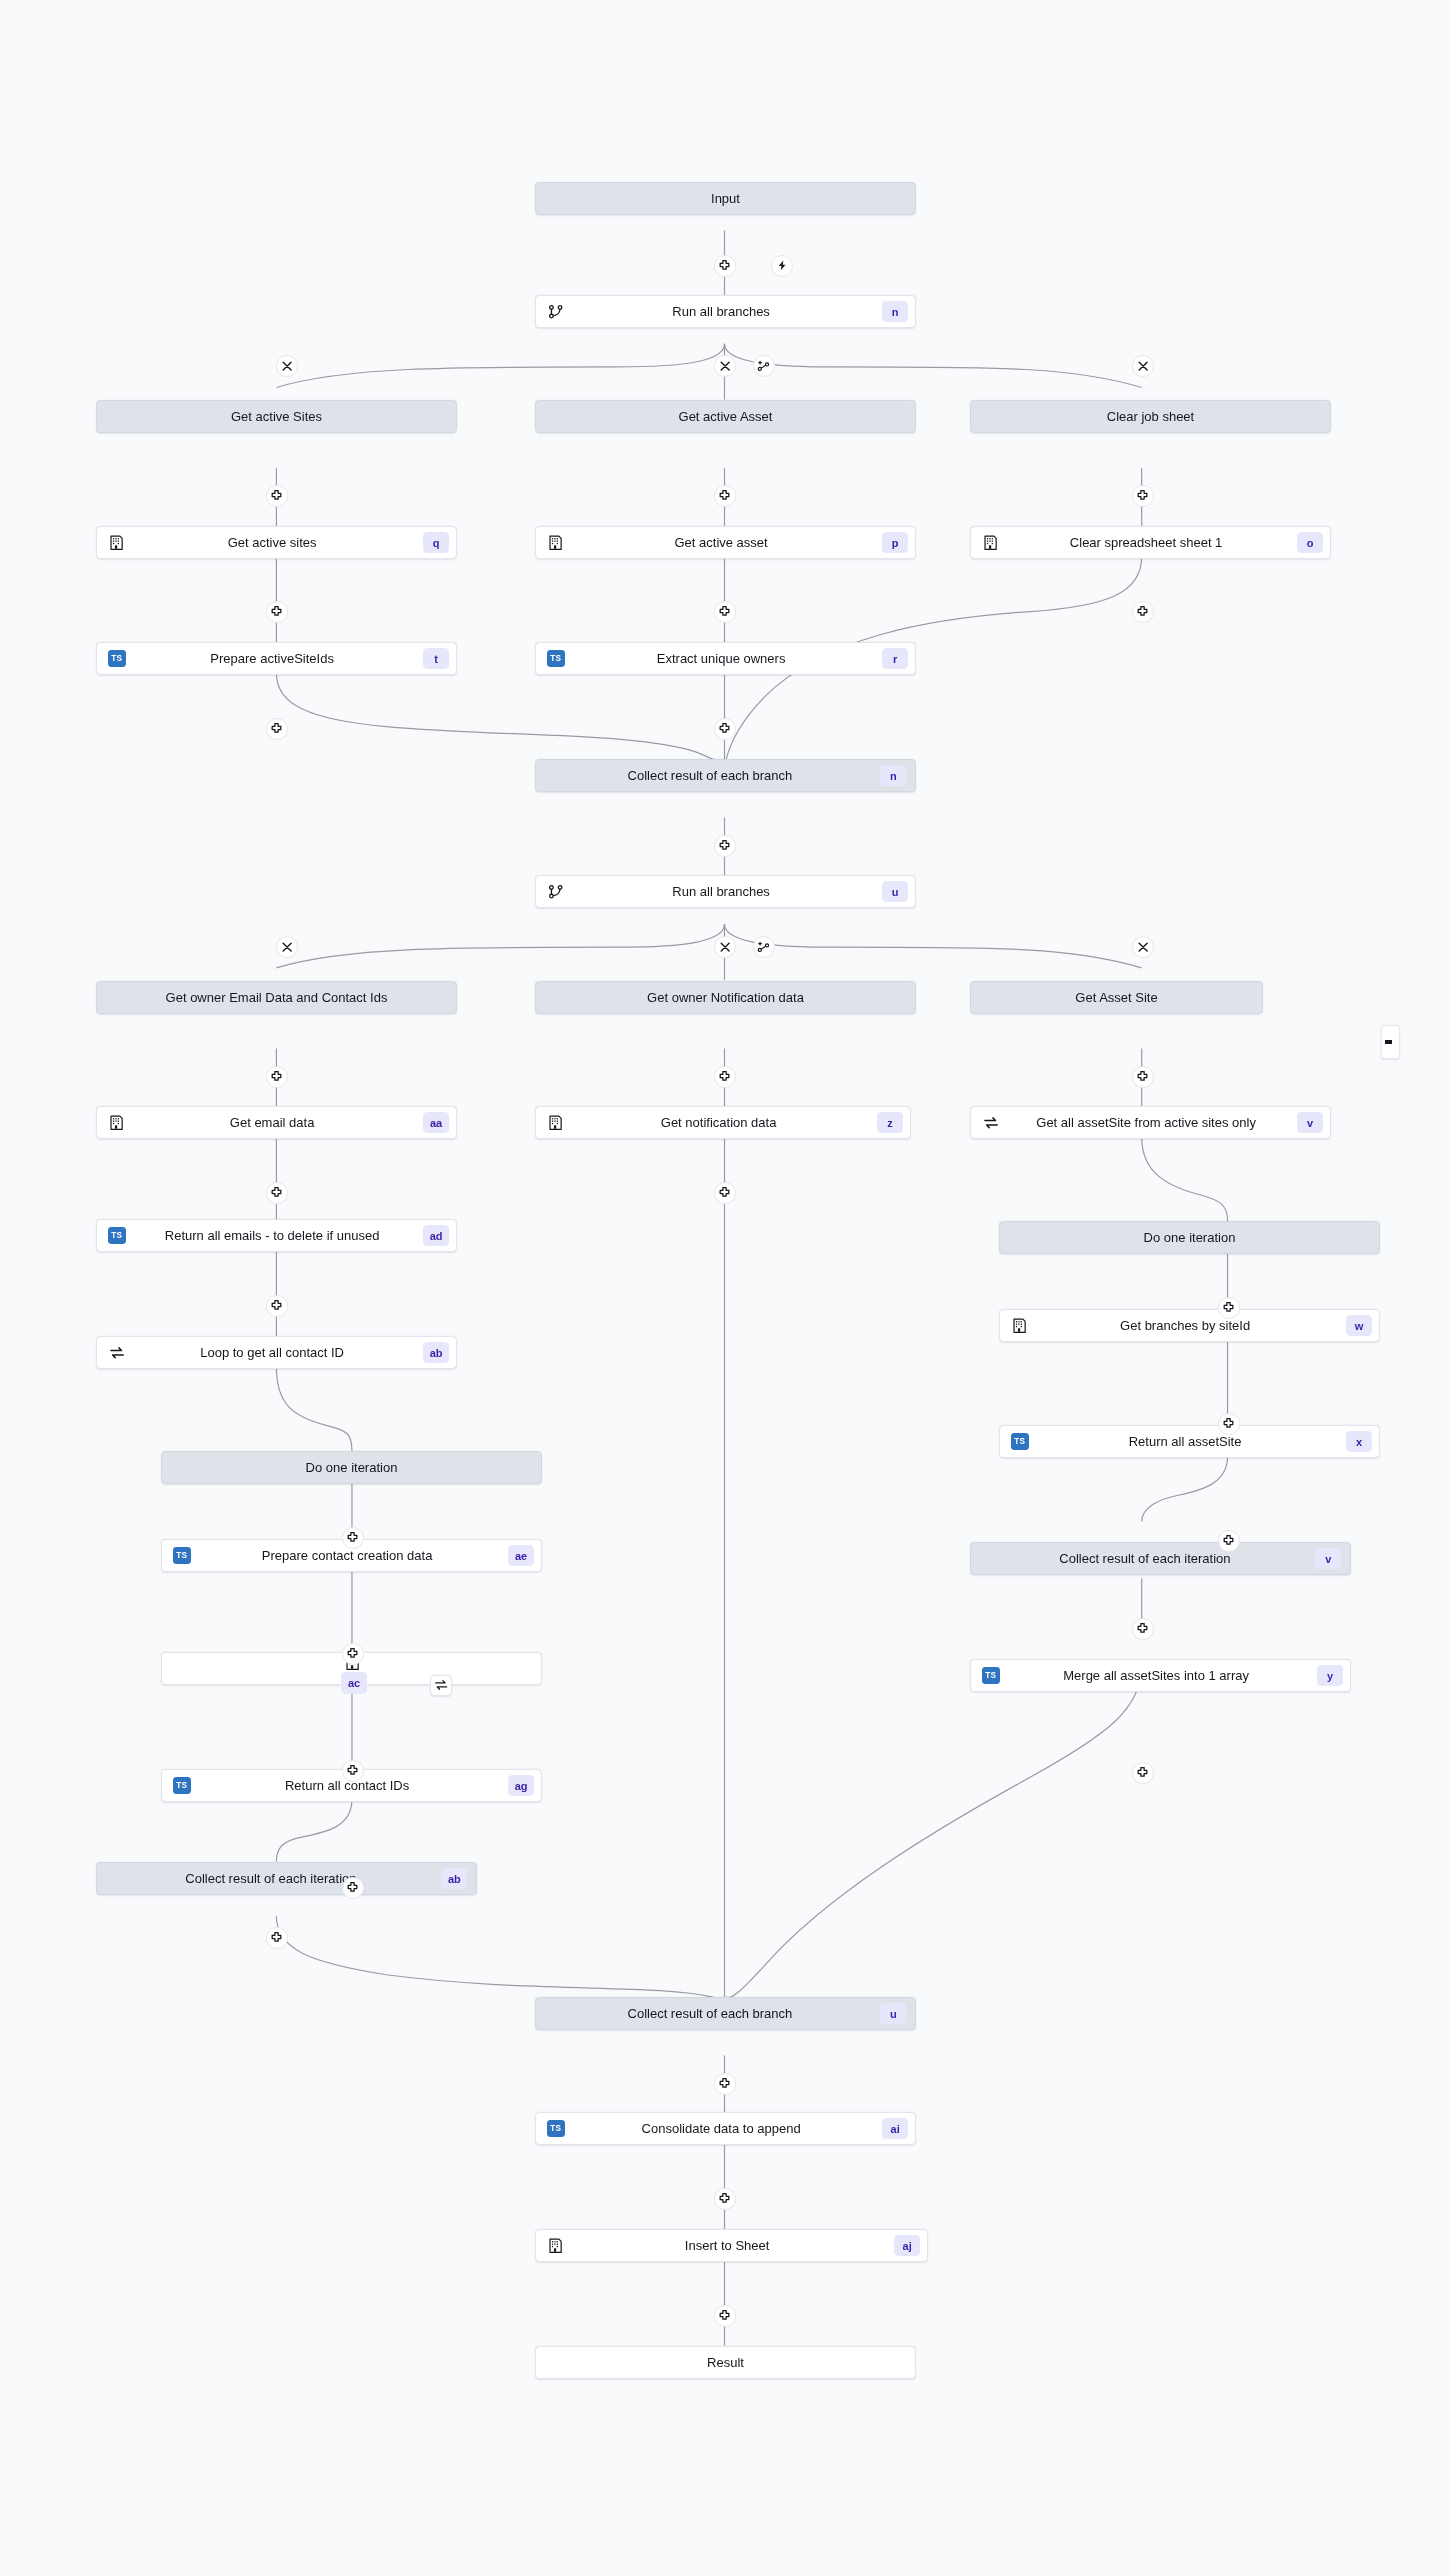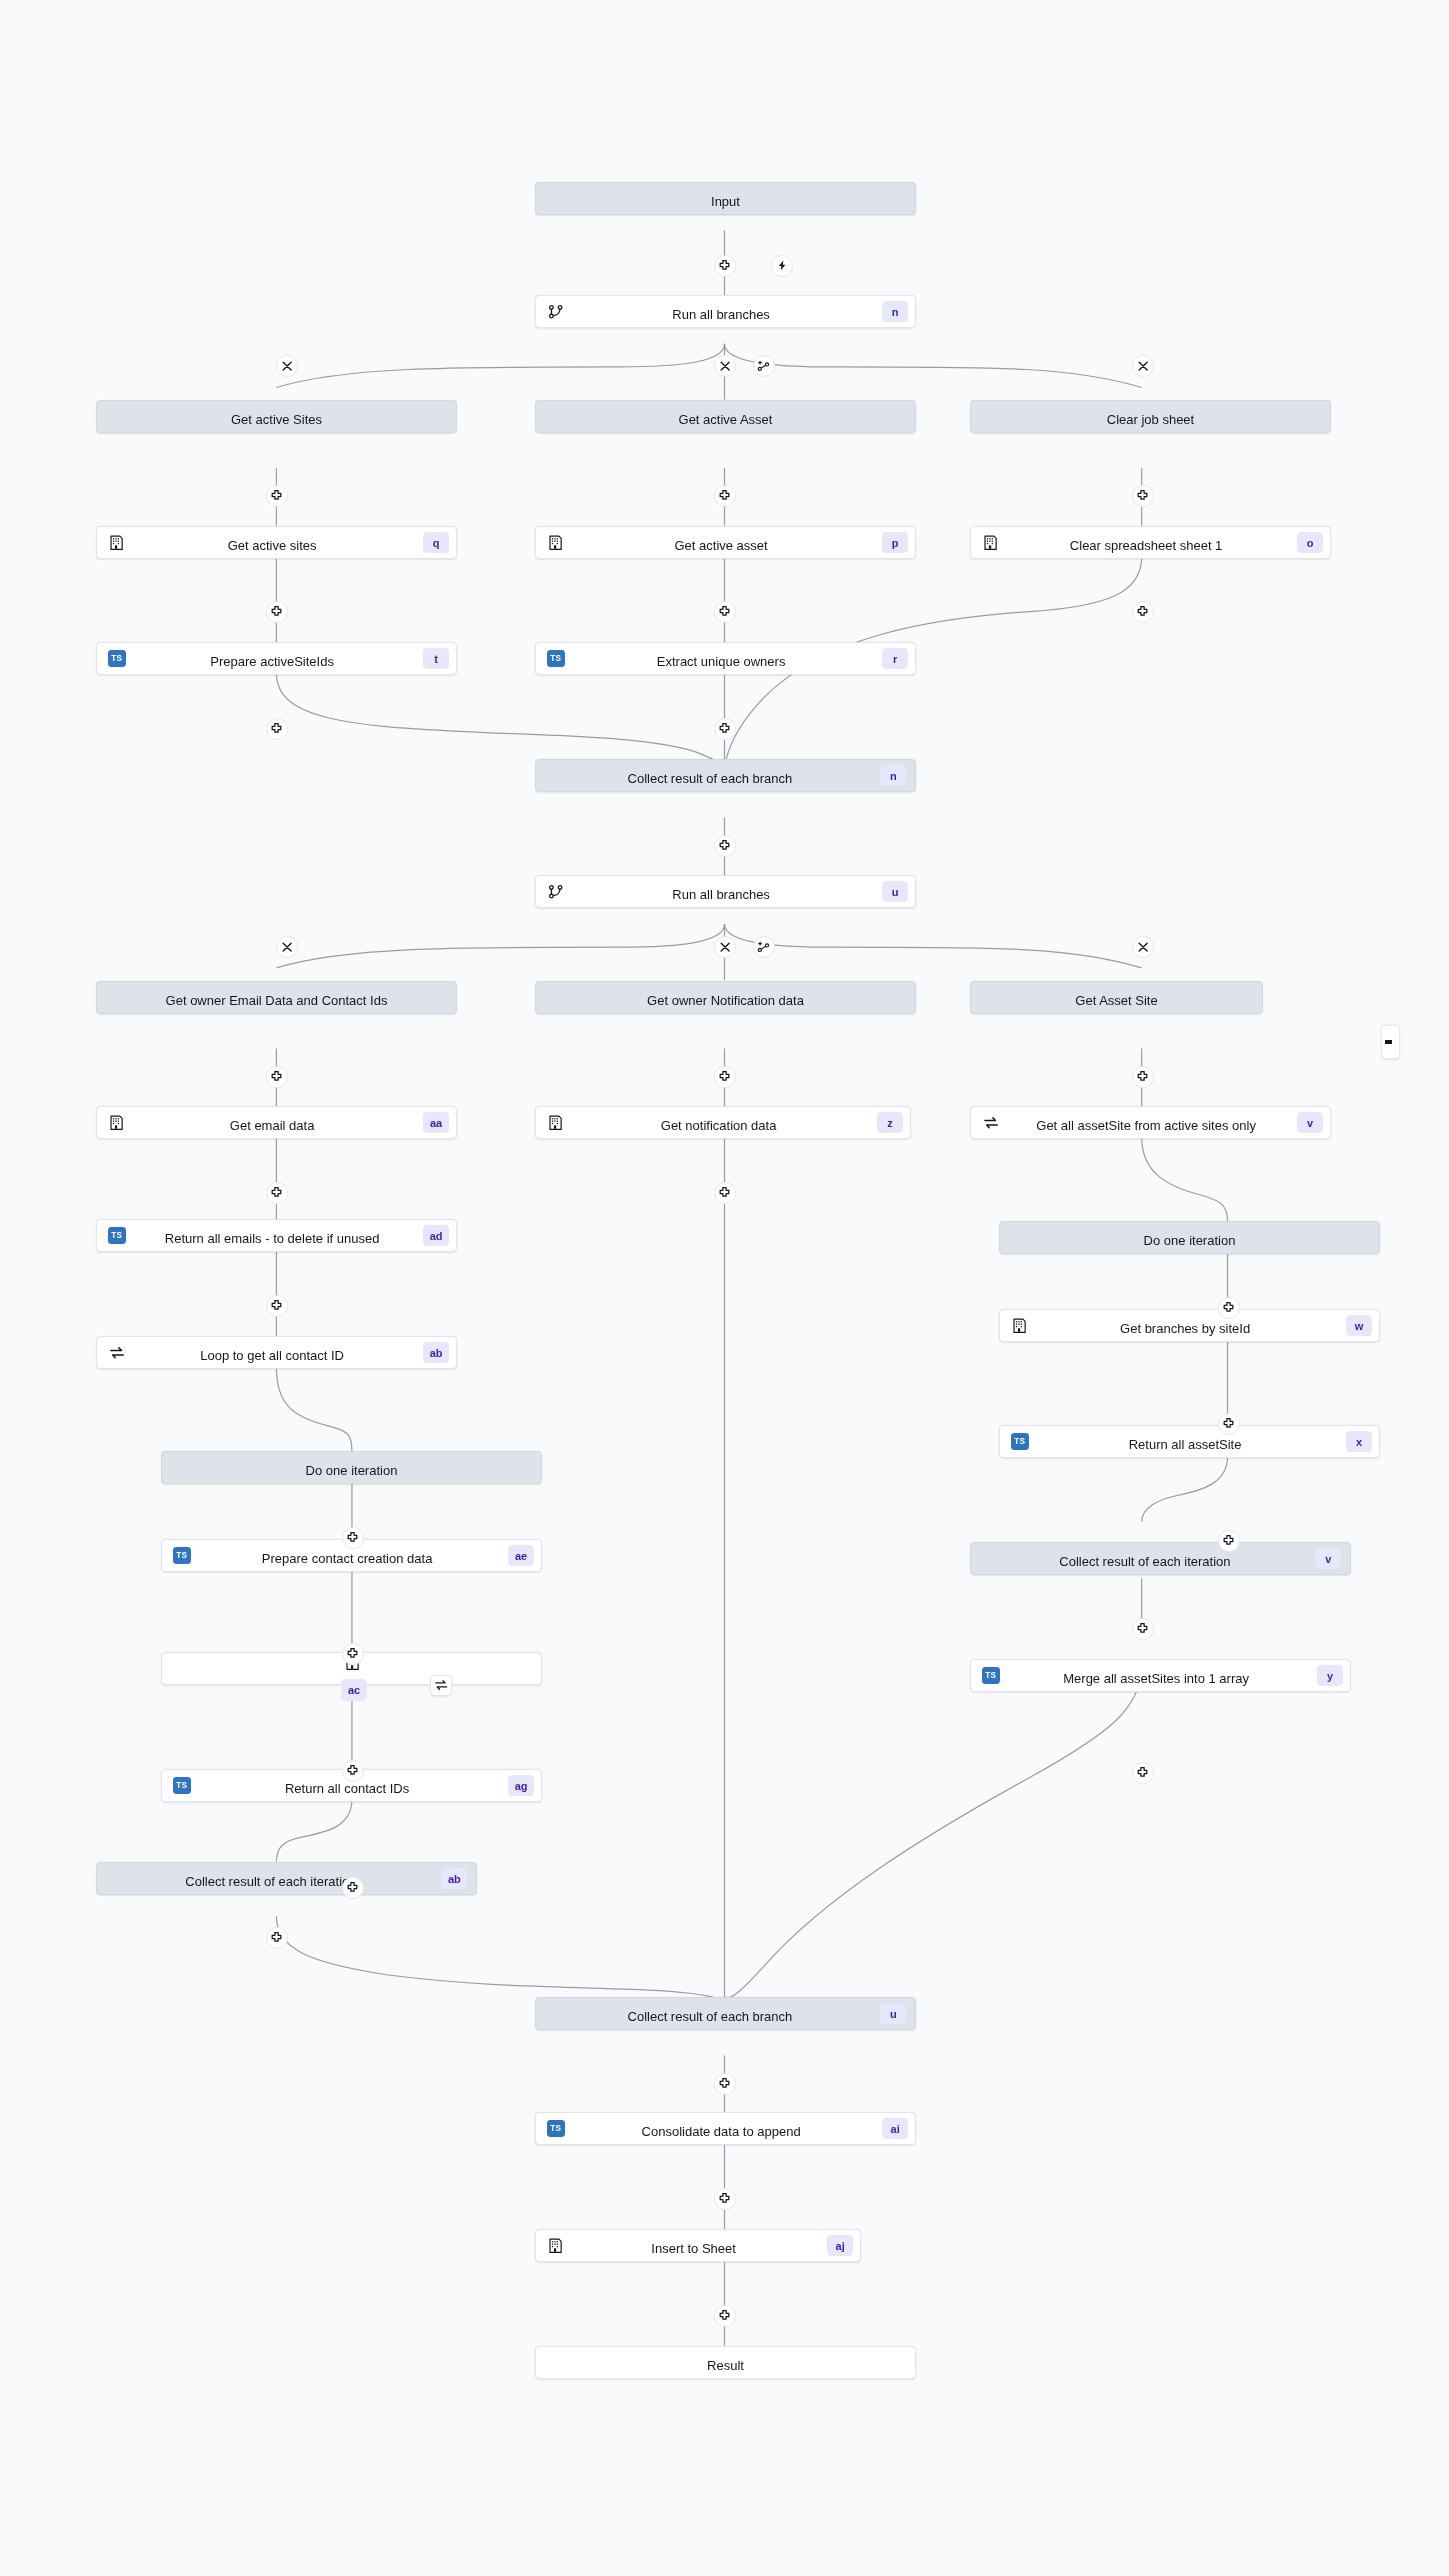--- a/index.html
+++ b/index.html
@@ -25,21 +25,20 @@
     font-size: 13px;
     color: #16161d;
     z-index: 5;
   }
   .node .label {
     flex: 1 1 auto;
     text-align: center;
     white-space: nowrap;
     overflow: hidden;
     line-height: 1.2;
-    margin-top: 7px;
   }
 
   
   .node.step {
     background: #ffffff;
     border: 0.9px solid #e2e4ea;
     box-shadow: 0 0.9px 1.7px rgba(20,25,50,.10);
     height: 33px;
     padding: 0 6.9px;
   }
@@ -718,21 +717,21 @@
       </span>
     <span class="label">Consolidate data to append</span>
     <span class="badge onwhite">ai</span>
   </div>
   <div class="handle" style="left:714px; top:2188px;">
     <svg width="11" height="11" viewBox="0 0 13 13">
         <path d="M4.6,0.7 h3.8 v3.2 h3.2 v3.8 h-3.2 v3.2 h-3.8 v-3.2 h-3.2 v-3.8 h3.2 z" fill="none" stroke="#16161d" stroke-width="1.5" stroke-linejoin="round"></path>
       </svg>
   </div>
 
-  <div class="node step" style="left:535px; top:2229px; width:326px;">
+  <div class="node step" style="left:535px; top:2229px; width:393px;">
     <span class="nicon">
       <svg width="13.7" height="15.5" viewBox="0 0 16 18">
         <path d="M1.2,1.2 h10.4 l2.6,2.6 v13 h-13 z" fill="none" stroke="#16161d" stroke-width="1.4" stroke-linejoin="round"></path>
         <g fill="#16161d">
             <rect x="3.4" y="3.6" width="1.5" height="1.5"></rect>
             <rect x="6.2" y="3.6" width="1.5" height="1.5"></rect>
             <rect x="9.0" y="3.6" width="1.5" height="1.5"></rect>
             <rect x="3.4" y="6.4" width="1.5" height="1.5"></rect>
             <rect x="6.2" y="6.4" width="1.5" height="1.5"></rect>
             <rect x="9.0" y="6.4" width="1.5" height="1.5"></rect>

